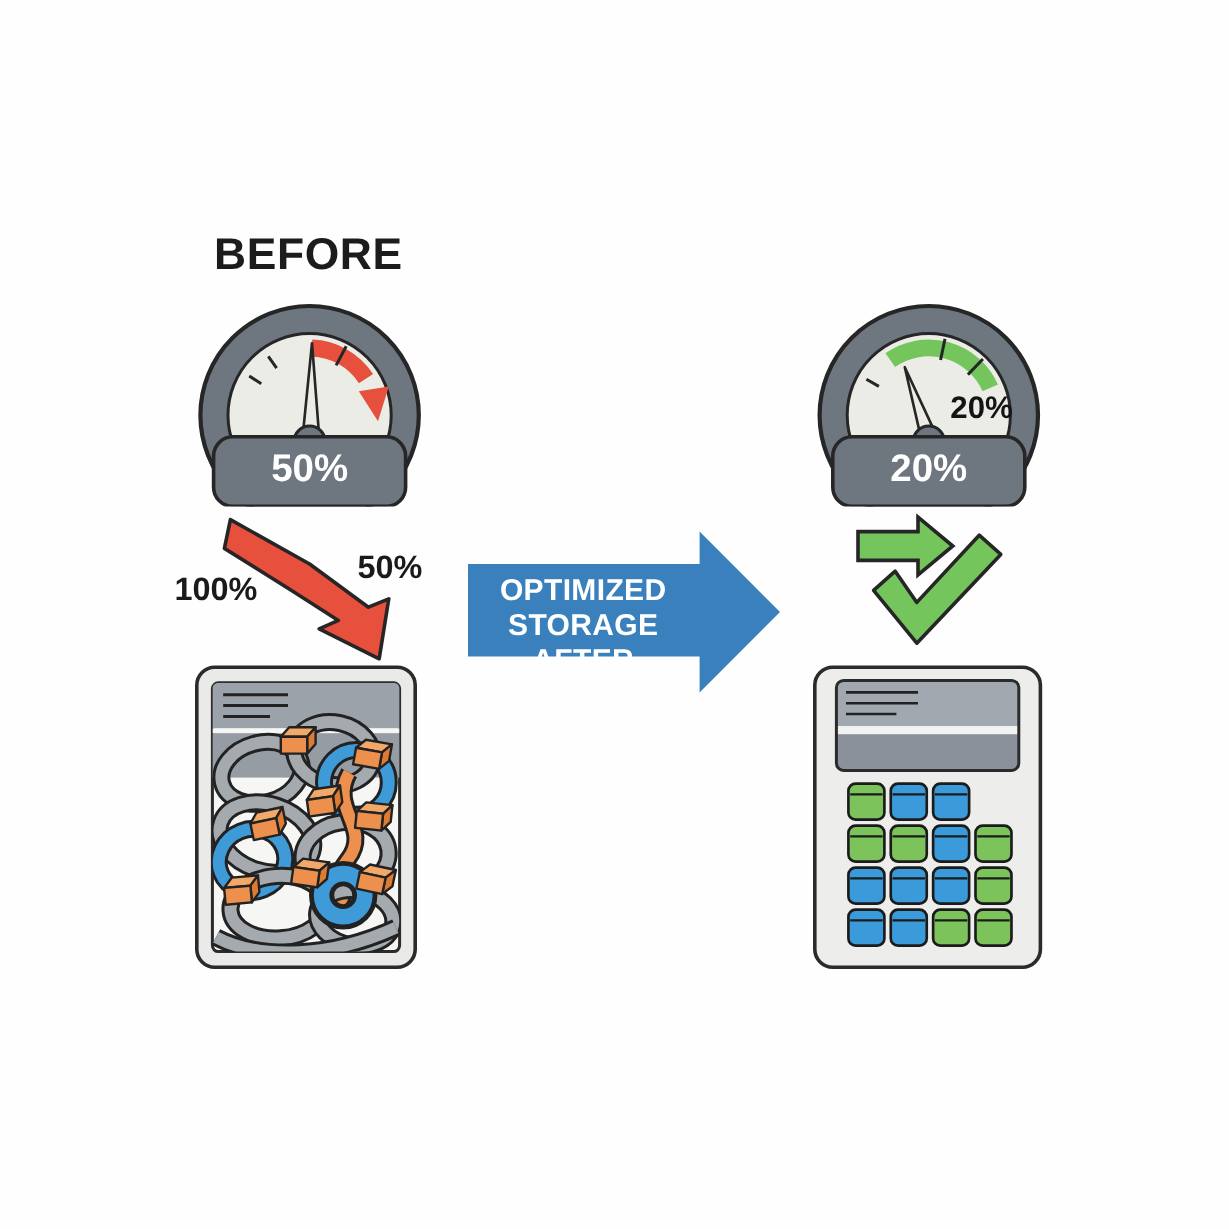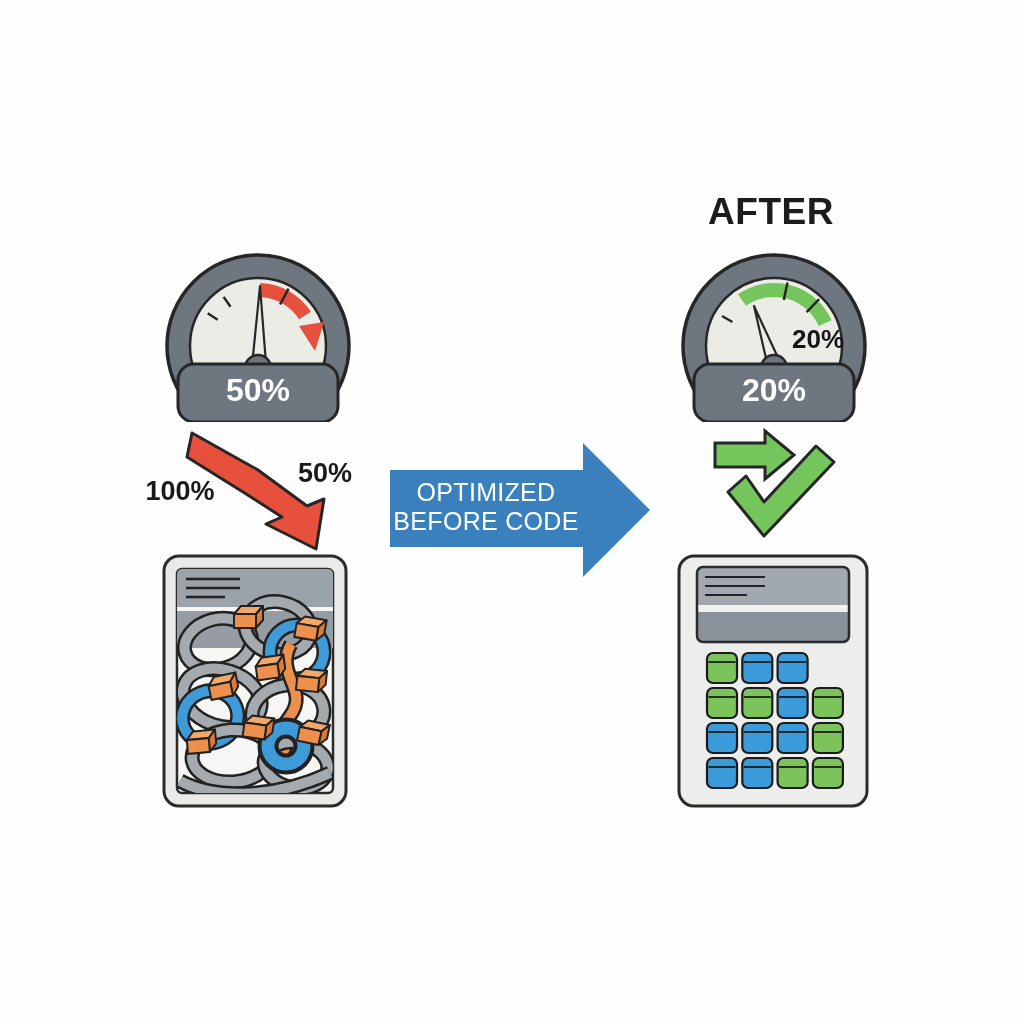--- a/index.html
+++ b/index.html
@@ -15,32 +15,32 @@
   .pct-label{
     font-weight:700;font-size:27px;color:#1a1a1a;text-align:center;
   }
   .gauge-value{
     font-weight:700;font-size:32px;color:#ffffff;text-align:center;width:200px;
   }
   .face-reading{
     font-weight:700;font-size:26px;color:#141414;text-align:center;width:68px;
   }
   .transition-label{
-    width:196px;text-align:center;color:#ffffff;font-weight:400;
+    width:196px;text-align:center;color:#ffffff;font-weight:700;
     font-size:25px;line-height:29px;letter-spacing:.3px;
   }
   .transition-label span{display:block;}
   svg{display:block;}
 </style>
 </head>
 <body>
 
 <div class="canvas">
 
-  <div class="abs title" style="left:671px;top:191px;">AFTER</div>
+  <div class="abs title" style="left:157px;top:191px;">BEFORE</div>
 
   <svg class="abs" style="left:158px;top:250px;" width="200" height="172" viewBox="0 0 200 172">
     <circle cx="100" cy="96" r="91" fill="#6E7780" stroke="#262626" stroke-width="3.5"></circle>
     <circle cx="100" cy="96" r="68" fill="#ECECE7" stroke="#262626" stroke-width="2.5"></circle>
     <line x1="72.5" y1="56.7" x2="65.6" y2="46.9" stroke="#262626" stroke-width="2.5"></line>
     <line x1="59.7" y1="69.8" x2="49.7" y2="63.3" stroke="#262626" stroke-width="2.5"></line>
     <path d="M 102 40 A 56 56 0 0 1 147 65.5" fill="none" stroke="#E8503E" stroke-width="14"></path>
     <line x1="122.1" y1="54.5" x2="130.5" y2="38.6" stroke="#262626" stroke-width="2.5"></line>
     <polygon points="141,76 166,72 157,101" fill="#E8503E"></polygon>
     <polygon points="102,36 94,116 108,114" fill="#ECECE7" stroke="#262626" stroke-width="2.2" stroke-linejoin="round"></polygon>
@@ -67,21 +67,21 @@
   <div class="abs pct-label" style="left:285px;top:458px;width:80px;">50%</div>
   <svg class="abs" style="left:140px;top:425px;" width="210" height="135" viewBox="0 0 210 135">
     <polygon points="52,8 118,45 167,81 184,74 176,124 126,99 142,92 103,67 47,32" fill="#E8503E" stroke="#262626" stroke-width="3" stroke-linejoin="round"></polygon>
   </svg>
 
   <svg class="abs" style="left:385px;top:440px;" width="270" height="140" viewBox="0 0 270 140">
     <polygon points="5,30 198,30 198,3 265,70 198,137 198,107 5,107" fill="#3A80BD"></polygon>
   </svg>
   <div class="abs transition-label" style="left:388px;top:478px;">
     <span>OPTIMIZED</span>
-    <span>BEFORE CODE</span>
+    <span>STORAGE AFTER</span>
   </div>
 
   <svg class="abs" style="left:710px;top:428px;" width="130" height="130" viewBox="0 0 130 130">
     <polygon points="5,15 55,15 55,3 84,27 55,51 55,39 5,39" fill="#74C55C" stroke="#262626" stroke-width="3"></polygon>
     <polygon points="18,64 36,48 54,74 106,18 124,34 54,108" fill="#74C55C" stroke="#262626" stroke-width="3" stroke-linejoin="round"></polygon>
   </svg>
 
   <svg class="abs" style="left:160px;top:552px;" width="190" height="258" viewBox="0 0 190 258">
     <defs>
         <clipPath id="clipL">

